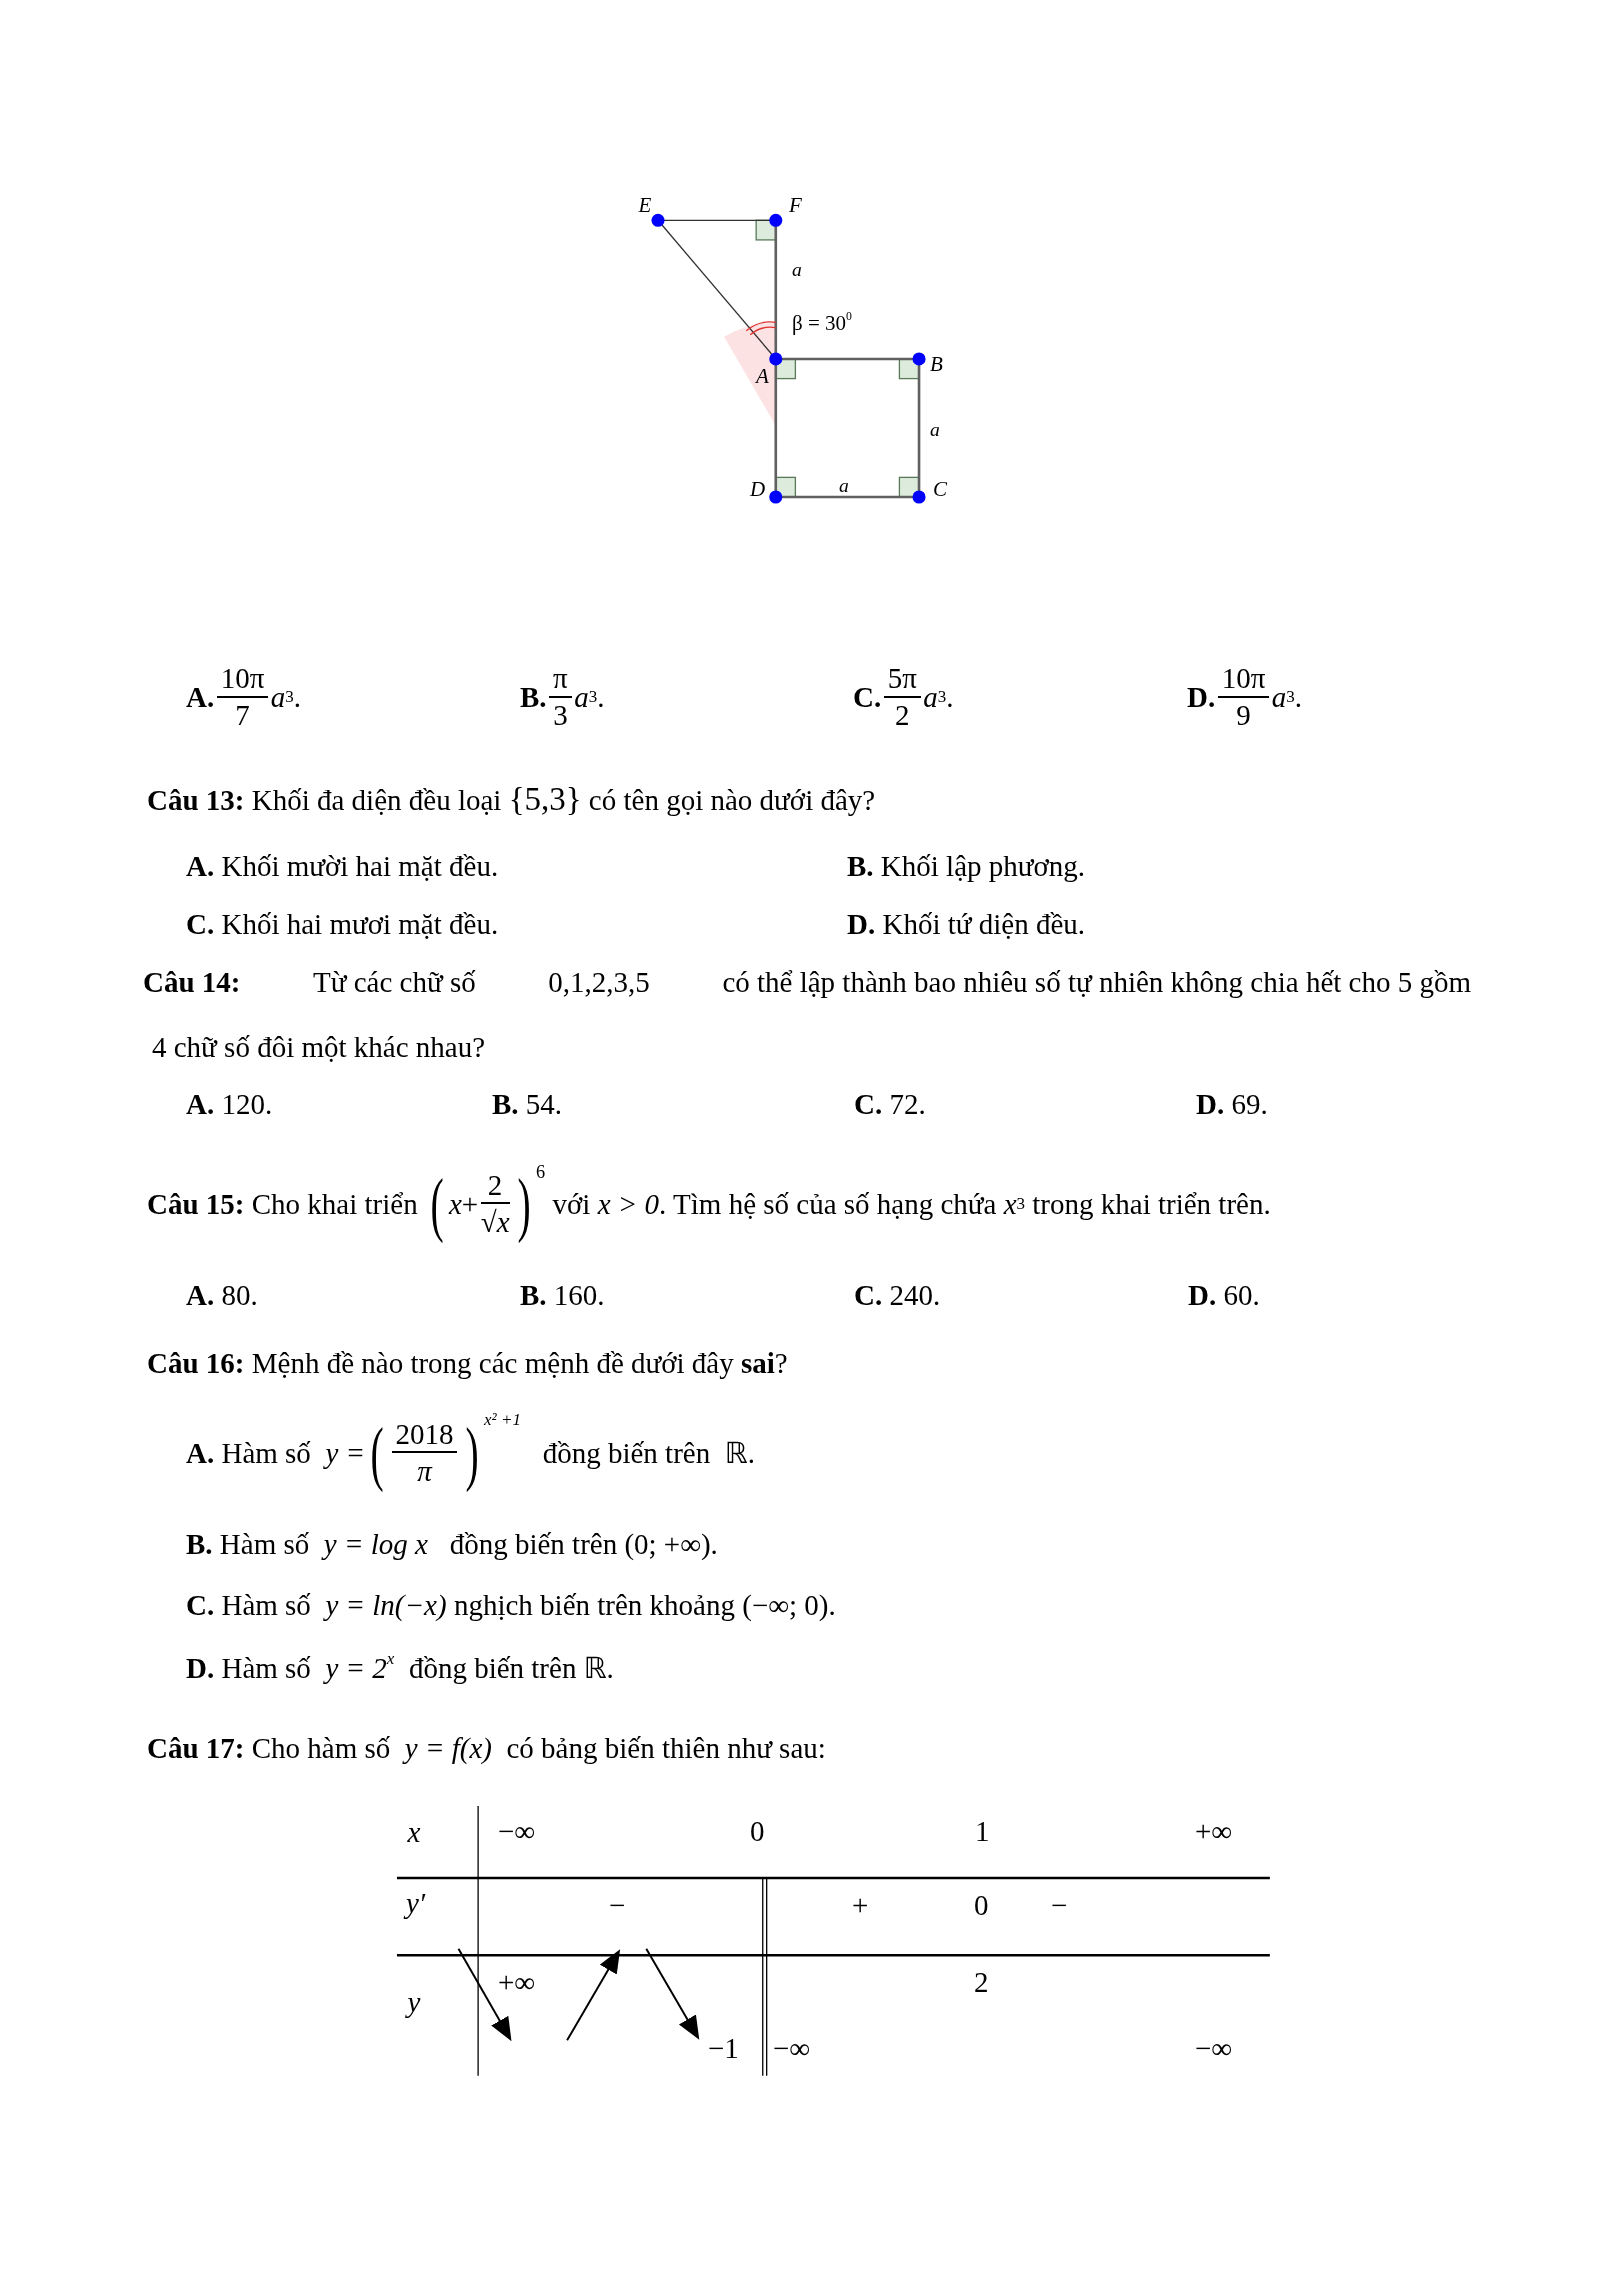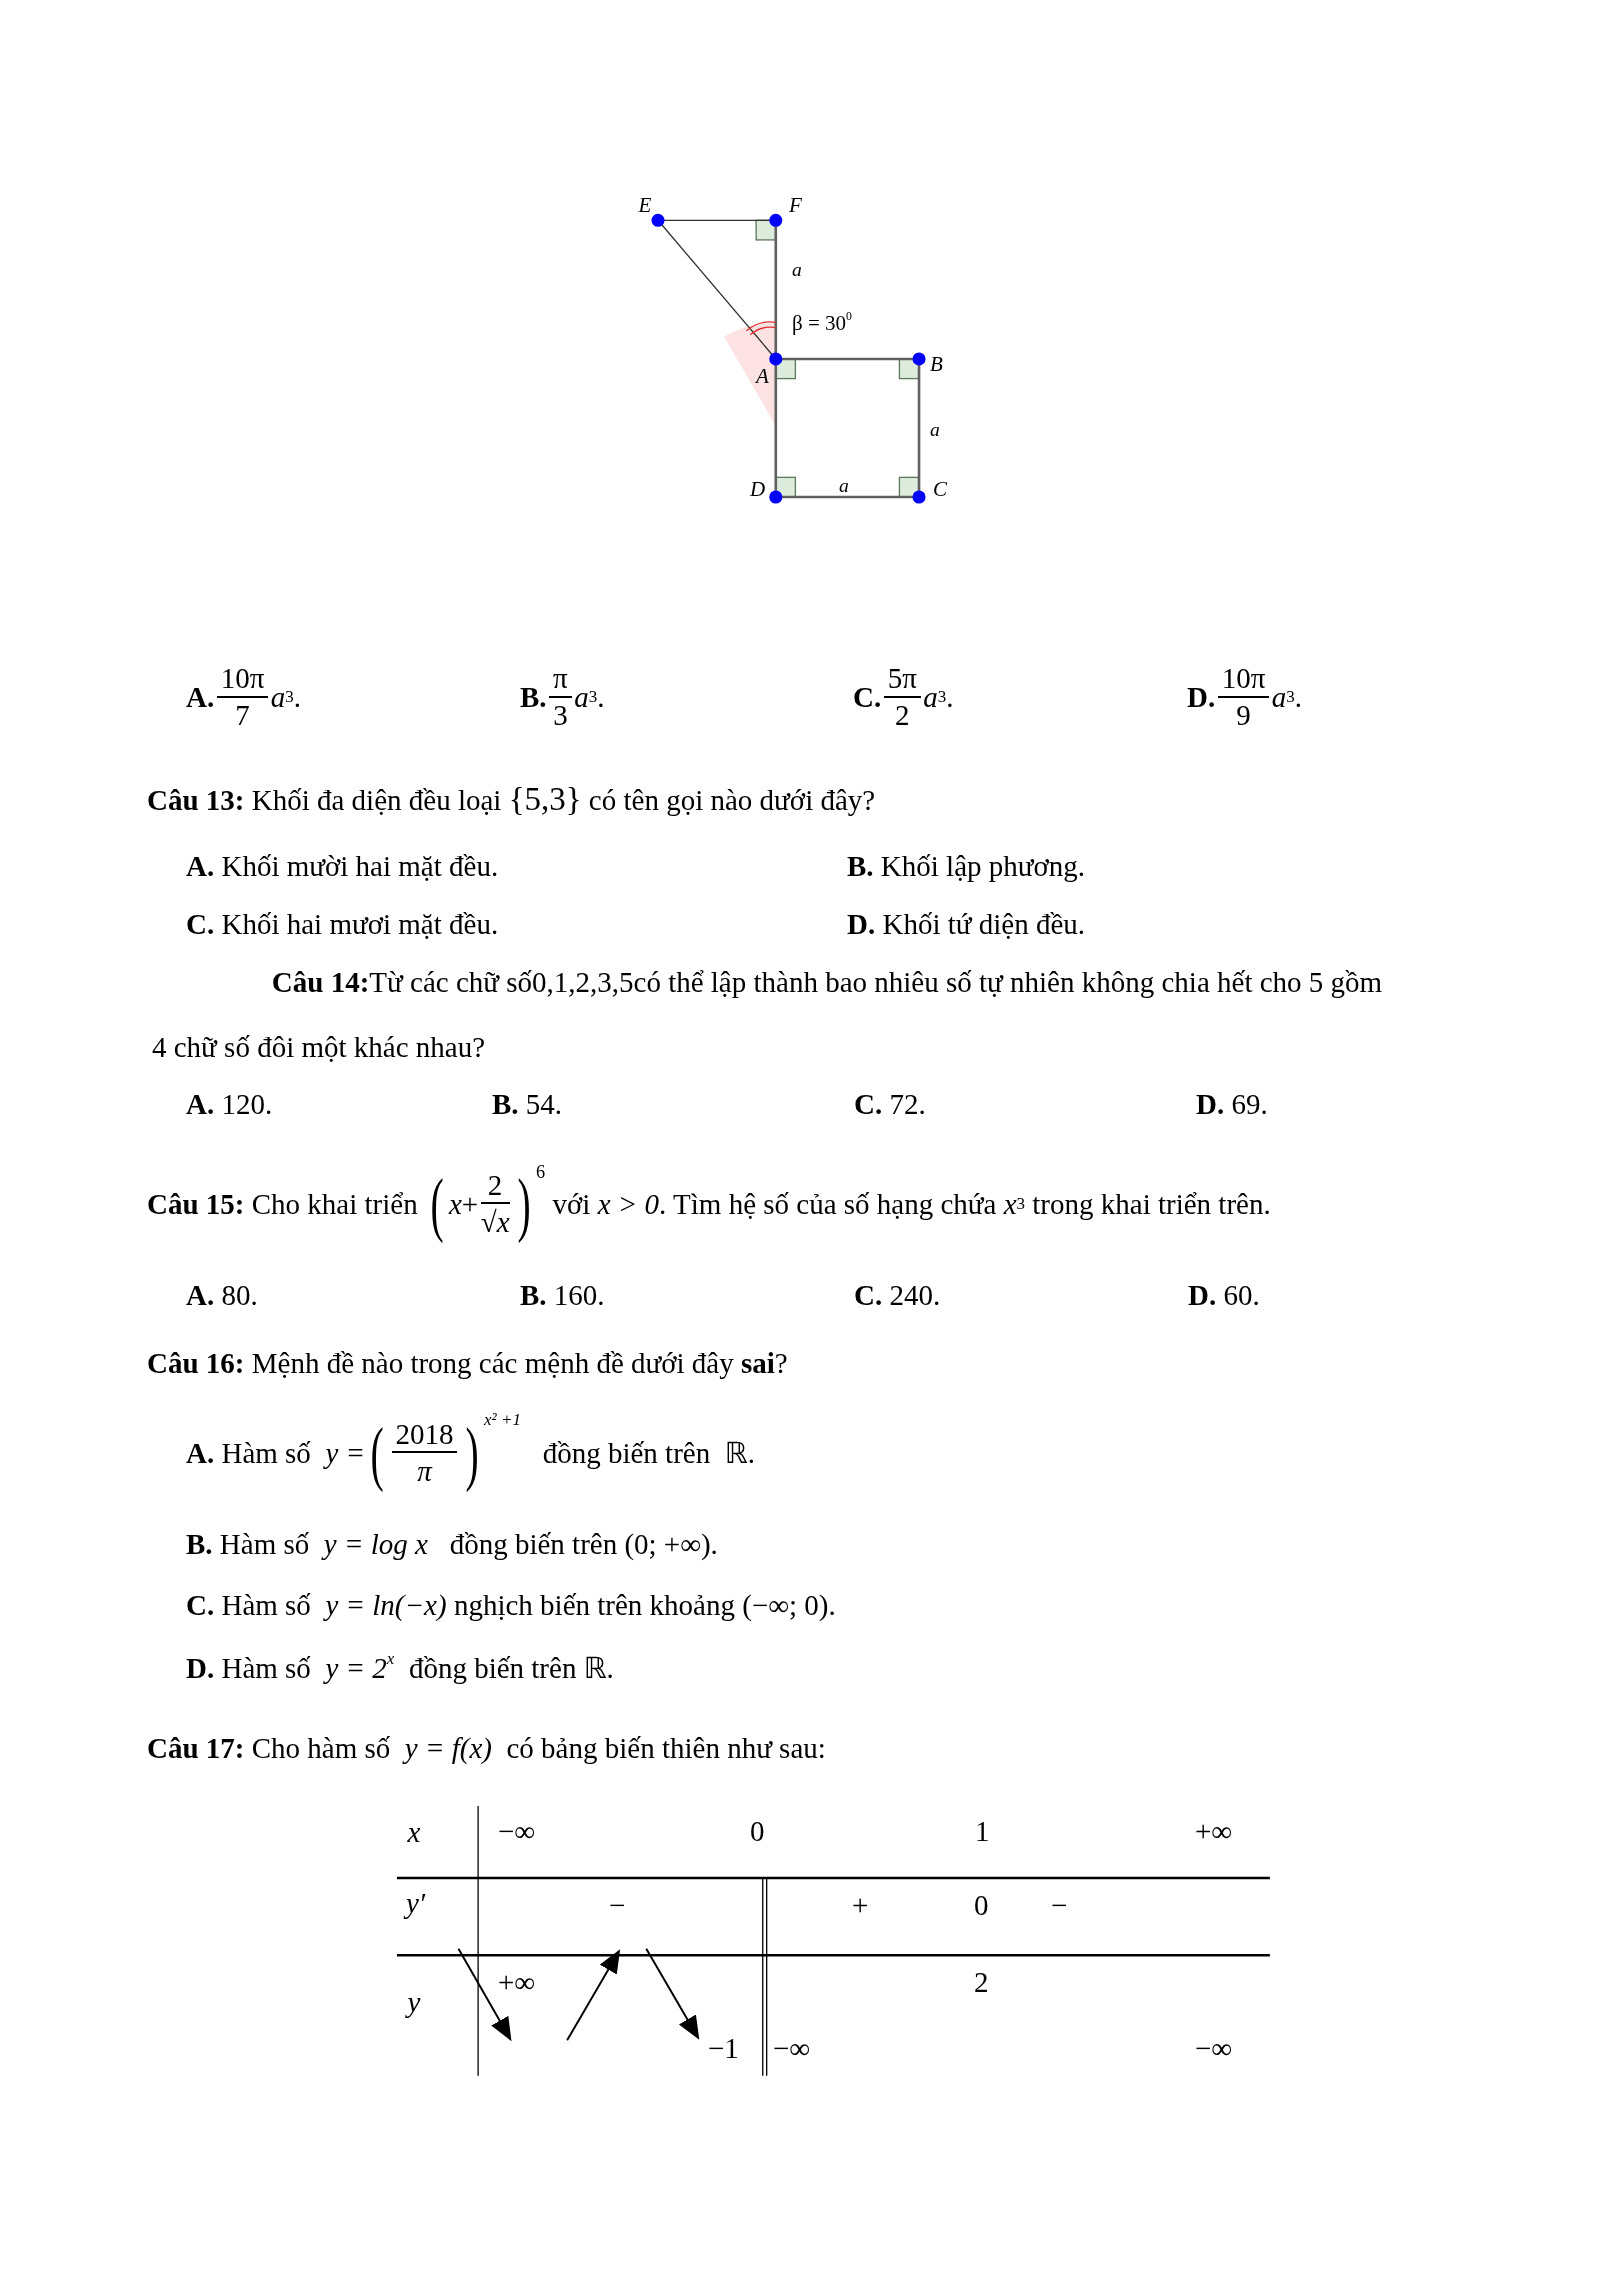--- a/index.html
+++ b/index.html
@@ -110,21 +110,21 @@
   <span class="b">Câu 13:</span>
   <span>Khối đa diện đều loại</span>
   <span style="font-size:33px;margin-top:18px;">{5,3}</span>
   <span>có tên gọi nào dưới đây?</span>
 </div>
 <div class="abs txt" style="left:186px; top:852px;"><span class="b">A.</span> <span>Khối mười hai mặt đều.</span></div>
 <div class="abs txt" style="left:847px; top:852px;"><span class="b">B.</span> <span>Khối lập phương.</span></div>
 <div class="abs txt" style="left:186px; top:910px;"><span class="b">C.</span> <span>Khối hai mươi mặt đều.</span></div>
 <div class="abs txt" style="left:847px; top:910px;"><span class="b">D.</span> <span>Khối tứ diện đều.</span></div>
 
-<div class="abs txt" style="left:163px; top:968px; width:1328px; display:flex; justify-content:center;">
+<div class="abs txt" style="left:143px; top:968px; width:1328px; display:flex; justify-content:space-between;">
   <span class="b">Câu 14:</span>
   <span>Từ các chữ số</span>
   <span>0,1,2,3,5</span>
   <span>có thể lập thành bao nhiêu số tự nhiên không chia hết cho 5 gồm</span>
 </div>
 <div class="abs txt" style="left:152px; top:1033px;text-align:center;">4 chữ số đôi một khác nhau?</div>
 <div class="abs txt" style="left:186px; top:1090px;"><span class="b">A.</span> <span>120.</span></div>
 <div class="abs txt" style="left:492px; top:1090px;"><span class="b">B.</span> <span>54.</span></div>
 <div class="abs txt" style="left:854px; top:1090px;"><span class="b">C.</span> <span>72.</span></div>
 <div class="abs txt" style="left:1188px; top:1090px;margin-left:8px;"><span class="b">D.</span> <span>69.</span></div>

